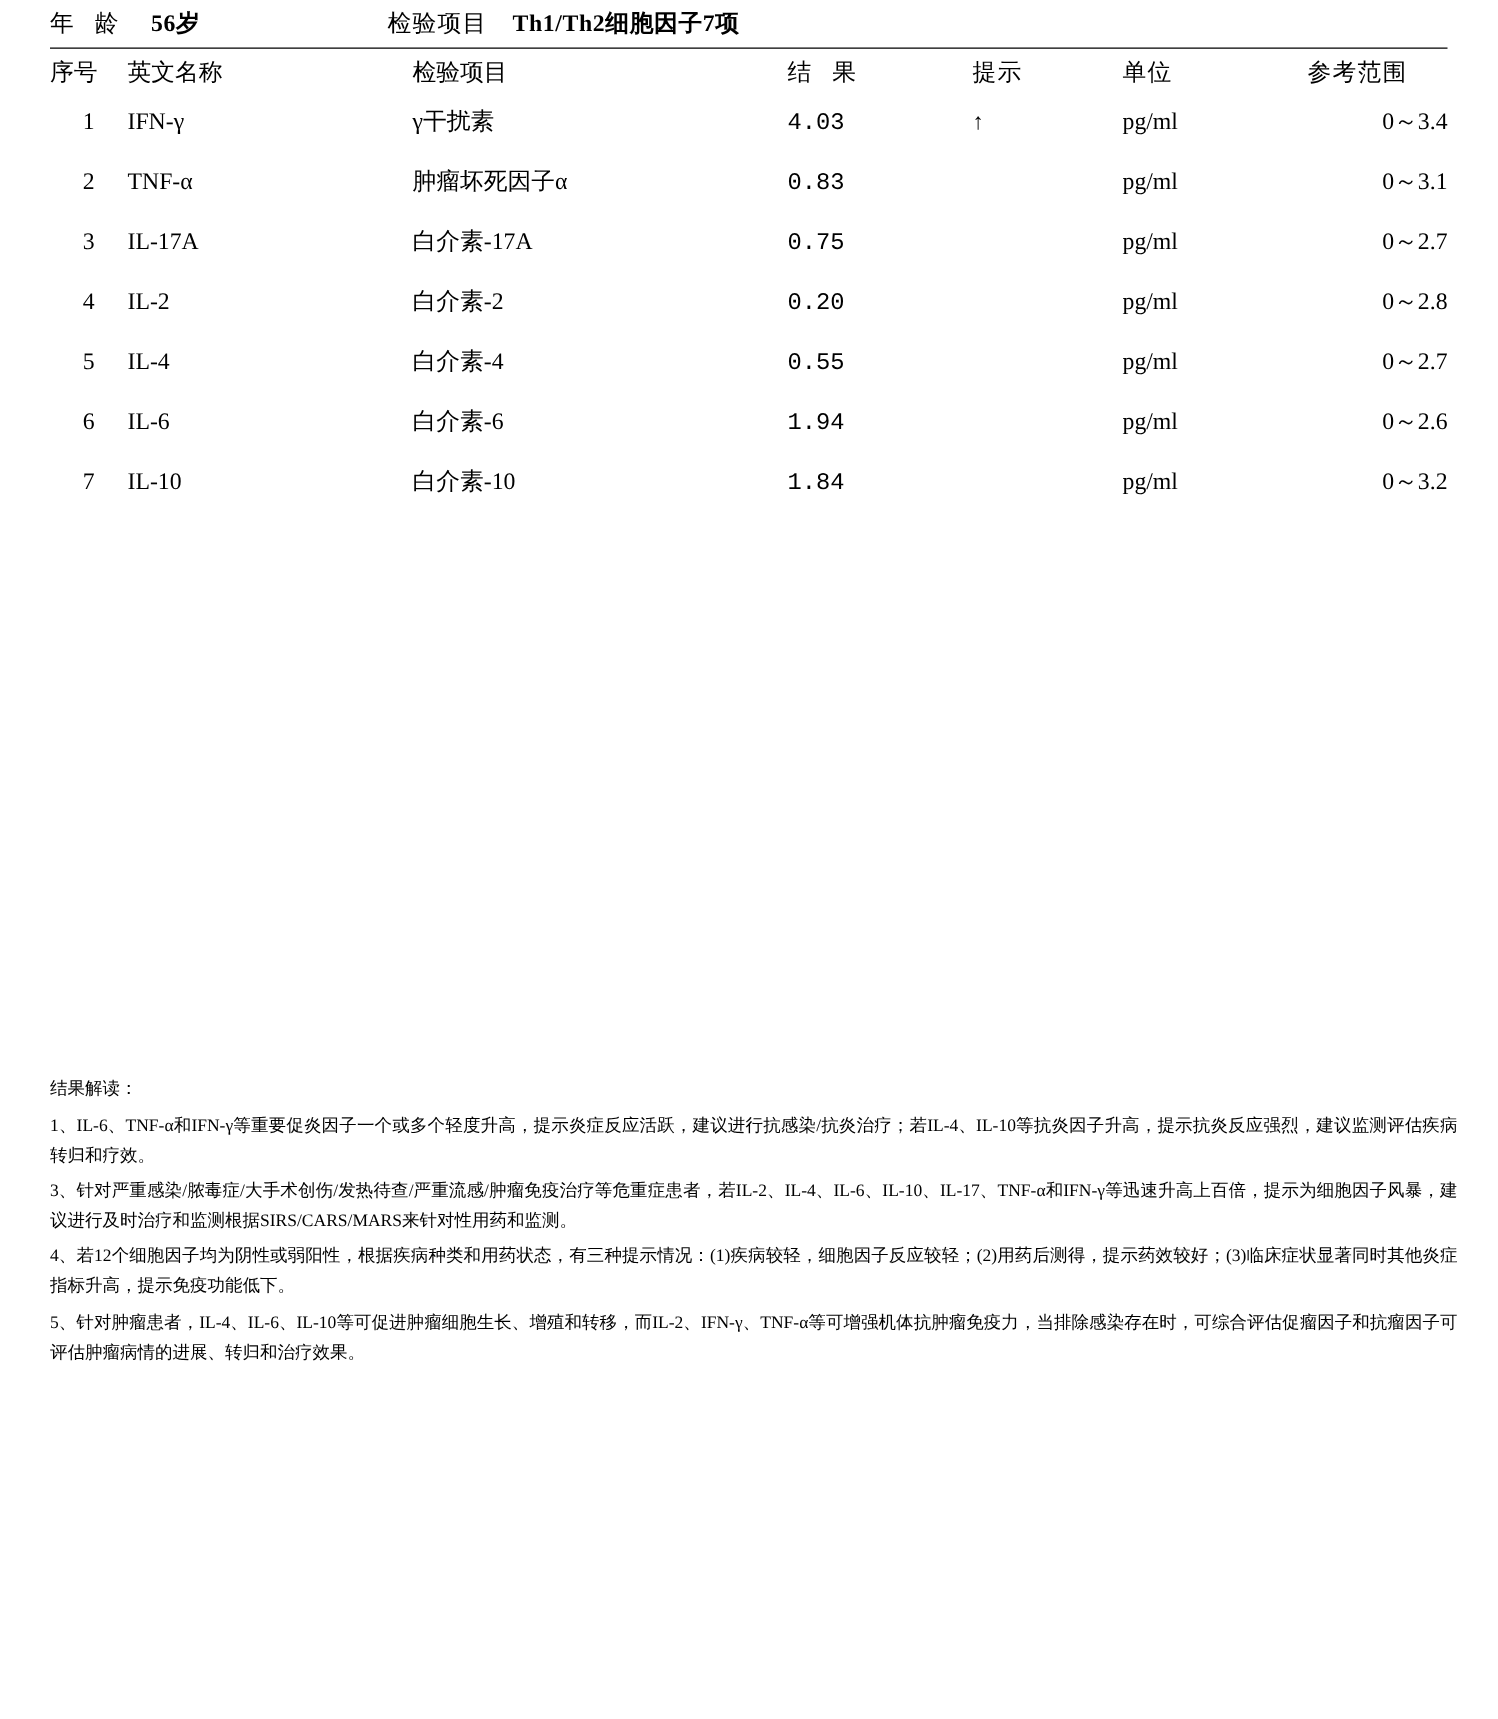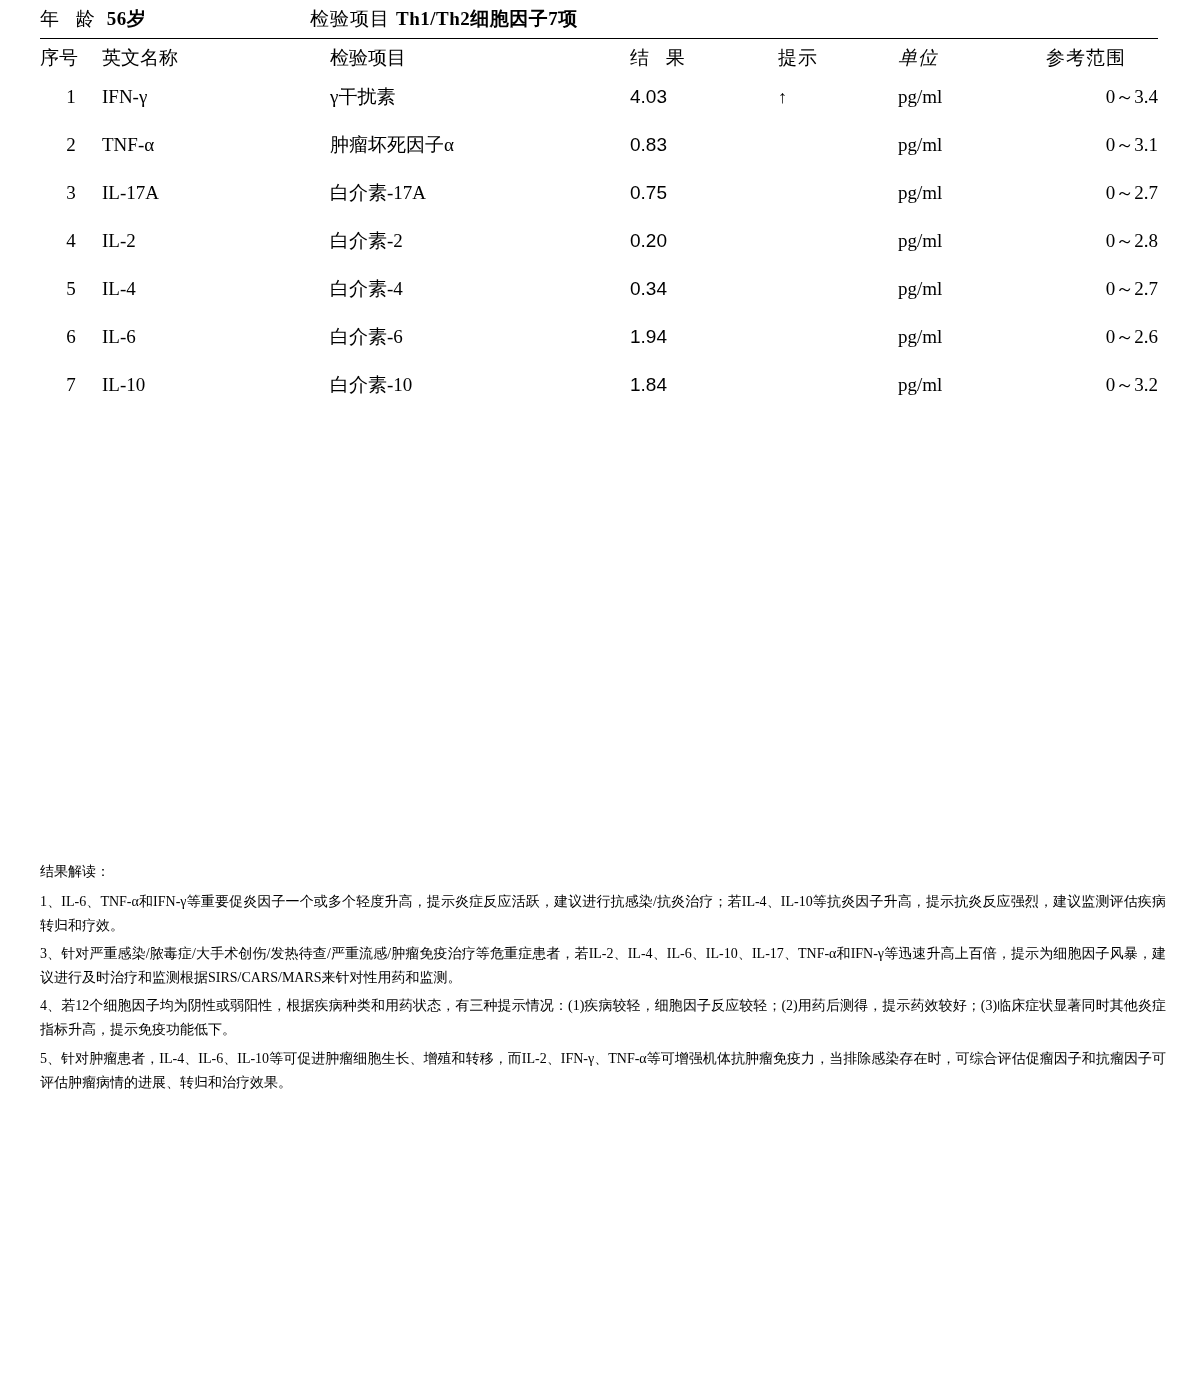--- a/index.html
+++ b/index.html
@@ -31,21 +31,21 @@
     font-size: 19px;
     font-weight: bold;
     letter-spacing: 0.5px;
   }
   .hdr .lbl {
     font-weight: normal;
     letter-spacing: 6px;
   }
   .hdr .val {
     font-weight: bold;
-    margin-left: 6px;
+    margin-left: 20px;
   }
   .hdr-age { width: 270px; display: flex; align-items: baseline; }
   .hdr-item { display: flex; align-items: baseline; }
   .hdr-item .lbl { letter-spacing: 1px; }
 
   .rule {
     border: none;
     border-top: 1.5px solid #000;
     margin: 6px 0 0 0;
   }
@@ -72,25 +72,25 @@
   .c-en    { width: 228px; padding-left: 2px; }
   .c-cn    { width: 300px; }
   .c-res   { width: 148px; }
   .c-flag  { width: 120px; text-align: left; padding-left: 22px; }
   .c-unit  { width: 148px; }
   .c-ref   { width: auto; text-align: right; }
 
   th.c-no   { text-align: left; padding-left: 6px; }
   th.c-res  { padding-left: 8px; letter-spacing: 6px; }
   th.c-flag { padding-left: 8px; letter-spacing: 1px; }
-  th.c-unit { letter-spacing: 1px; font-style: italic; }
+  th.c-unit { letter-spacing: 1px; }
   th.c-ref  { letter-spacing: 1px; font-family: Liberation Serif, serif; }
 
   td.c-res  { padding-left: 8px; }
-  .mono { font-family: Liberation Sans, sans-serif; }
+  .mono { font-family: Liberation Mono, monospace; }
   .flag-up { font-size: 18px; }
 
   
   .interp {
     position: absolute;
     left: 40px;
     right: 32px;
     top: 860px;
     font-size: 14px;
     line-height: 1.72;
@@ -169,21 +169,21 @@
         <td class="c-cn">白介素-2</td>
         <td class="c-res mono">0.20</td>
         <td class="c-flag flag-up"></td>
         <td class="c-unit">pg/ml</td>
         <td class="c-ref">0～2.8</td>
       </tr>
       <tr>
         <td class="c-no">5</td>
         <td class="c-en">IL-4</td>
         <td class="c-cn">白介素-4</td>
-        <td class="c-res mono">0.34</td>
+        <td class="c-res mono">0.55</td>
         <td class="c-flag flag-up"></td>
         <td class="c-unit">pg/ml</td>
         <td class="c-ref">0～2.7</td>
       </tr>
       <tr>
         <td class="c-no">6</td>
         <td class="c-en">IL-6</td>
         <td class="c-cn">白介素-6</td>
         <td class="c-res mono">1.94</td>
         <td class="c-flag flag-up"></td>

